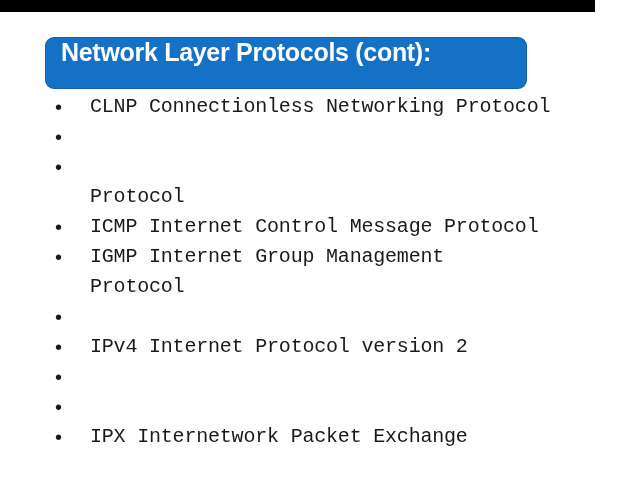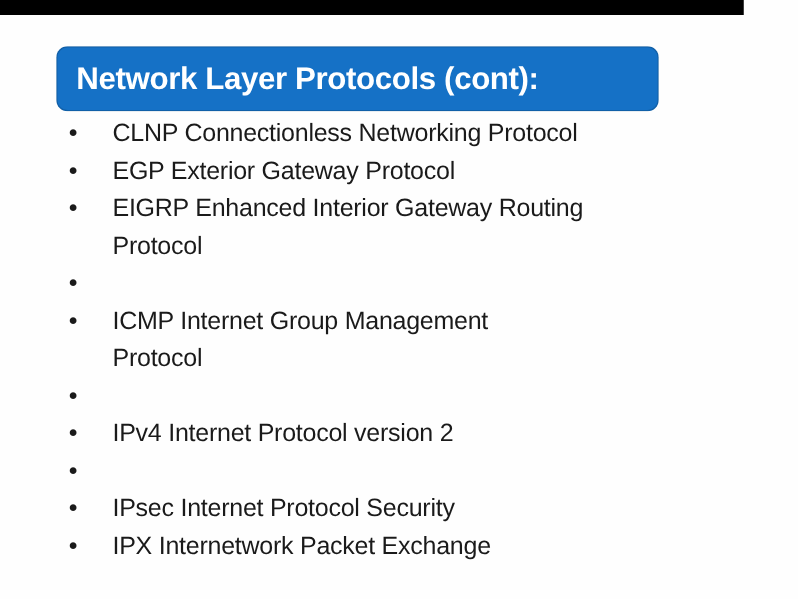--- a/index.html
+++ b/index.html
@@ -26,21 +26,21 @@
     position: absolute;
     left: 45px;
     top: 37px;
     width: 482px;
     height: 52px;
     background: var(--accent, #1571C6);
     border: 1px solid rgba(0,0,0,0.15);
     border-radius: 9px;
     box-sizing: border-box;
     display: flex;
-    align-items: center;
+    align-items: flex-start;
   }
   .title-box .title-text {
     color: var(--title-color, #fff);
     font-weight: 700;
     font-size: 25px;
     letter-spacing: -0.3px;
     padding-left: 15px;
     white-space: nowrap;
   }
   .bullet-list {
@@ -59,59 +59,59 @@
     letter-spacing: -0.2px;
     white-space: nowrap;
   }
   .bullet-marker {
     width: 35px;
     flex: 0 0 35px;
     font-size: 20px;
   }
   .bullet-text {
     flex: 1 1 auto;
+    font-family: Liberation Mono, monospace;
   }
 </style>
 </head>
 <body style="background: rgb(254, 254, 254);">
 
 <div class="top-bar"></div>
 
 <div class="title-box">
   <span class="title-text">Network Layer Protocols (cont):</span>
 </div>
 
 <div class="bullet-list">
 
   <div class="bullet-row">
     <span class="bullet-marker">•</span>
     <span class="bullet-text">CLNP Connectionless Networking Protocol</span>
   </div>
 
   <div class="bullet-row">
     <span class="bullet-marker">•</span>
-    <span class="bullet-text">EGP Exterior Gateway Protocol</span>
   </div>
 
   <div class="bullet-row">
     <span class="bullet-marker">•</span>
-    <span class="bullet-text">EIGRP Enhanced Interior Gateway Routing</span>
   </div>
   <div class="bullet-row">
     <span class="bullet-marker"></span>
     <span class="bullet-text">Protocol</span>
   </div>
 
   <div class="bullet-row">
     <span class="bullet-marker">•</span>
+    <span class="bullet-text">ICMP Internet Control Message Protocol</span>
   </div>
 
   <div class="bullet-row">
     <span class="bullet-marker">•</span>
-    <span class="bullet-text">ICMP Internet Group Management</span>
+    <span class="bullet-text">IGMP Internet Group Management</span>
   </div>
   <div class="bullet-row">
     <span class="bullet-marker"></span>
     <span class="bullet-text">Protocol</span>
   </div>
 
   <div class="bullet-row">
     <span class="bullet-marker">•</span>
   </div>
 
@@ -119,21 +119,20 @@
     <span class="bullet-marker">•</span>
     <span class="bullet-text">IPv4 Internet Protocol version 2</span>
   </div>
 
   <div class="bullet-row">
     <span class="bullet-marker">•</span>
   </div>
 
   <div class="bullet-row">
     <span class="bullet-marker">•</span>
-    <span class="bullet-text">IPsec Internet Protocol Security</span>
   </div>
 
   <div class="bullet-row">
     <span class="bullet-marker">•</span>
     <span class="bullet-text">IPX Internetwork Packet Exchange</span>
   </div>
 
 </div>
 
 </body></html>

